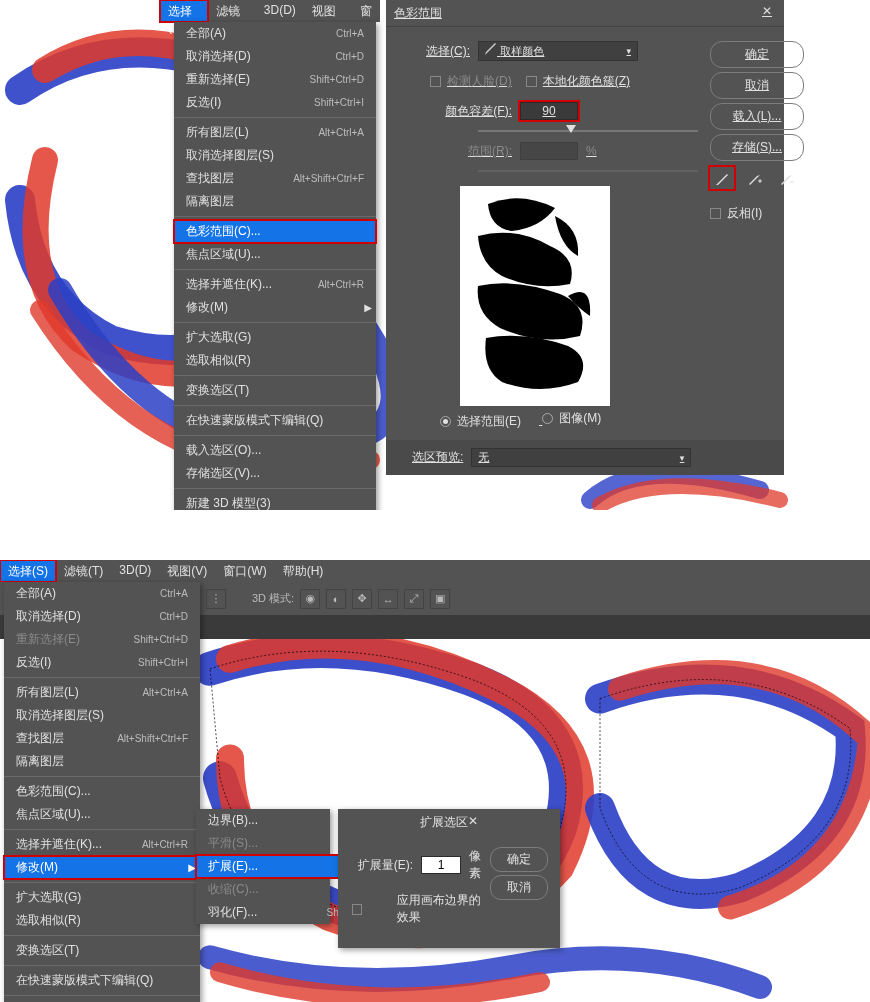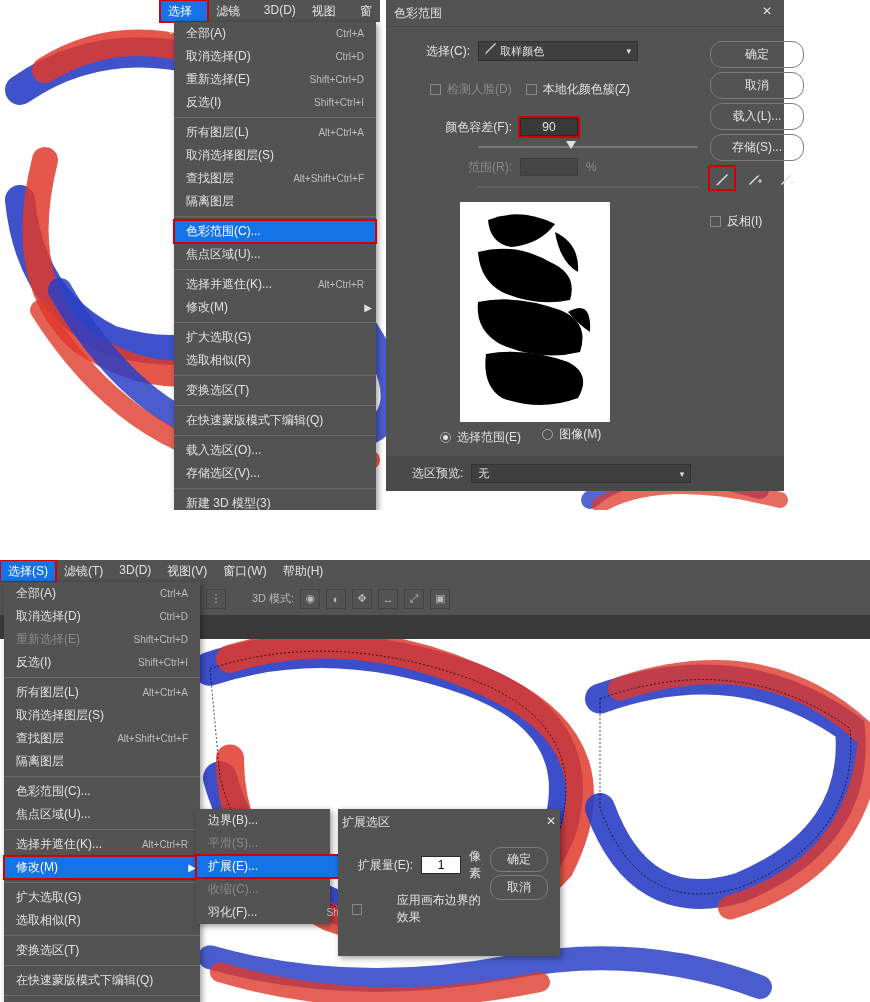--- a/index.html
+++ b/index.html
@@ -39,21 +39,21 @@
 .field { display:flex; align-items:center; margin:4px 0; }
 .field label { width:70px; text-align:right; margin-right:8px; }
 .select { display:inline-flex; align-items:center; background:#404040; border:1px solid #333; padding:1px 6px; min-width:160px; justify-content:space-between; }
 .select .sv { font-size:11px; }
 .select .car { font-size:9px; }
 input.num { width:58px; background:#3a3a3a; border:1px solid #2a2a2a; color:#e0e0e0; text-align:center; font-size:12px; padding:1px 4px; }
 input.num.red { outline:2px solid #d00000; }
 .slider { position:relative; height:14px; margin:2px 0 2px 78px; width:220px; }
 .slider .track { position:absolute; top:6px; left:0; right:0; height:2px; background:#777; }
 .slider .thumb { position:absolute; top:1px; width:0; height:0; border-left:5px solid transparent; border-right:5px solid transparent; border-top:8px solid #e0e0e0; }
-.chk { display:inline-flex; align-items:center; margin:16px 0; }
+.chk { display:inline-flex; align-items:center; margin:8px 0; }
 .chk .box { width:11px; height:11px; border:1px solid #888; margin-right:6px; }
 .radio { display:inline-flex; align-items:center; margin-right:18px; }
 .radio .dot { width:11px; height:11px; border:1px solid #aaa; border-radius:50%; margin-right:6px; display:flex; align-items:center; justify-content:center; }
 .radio.on .dot::after { content:""; width:5px; height:5px; background:#e0e0e0; border-radius:50%; }
 
 .preview { width:150px; height:220px; background:#fff; margin:8px auto 4px 60px; position:relative; overflow:hidden; }
 .preview svg { width:100%; height:100%; }
 
 .eyedrops { display:flex; gap:8px; margin:6px 0 8px; }
 .eyedrops .ed { width:24px; height:22px; display:flex; align-items:center; justify-content:center; border:1px solid transparent; }
@@ -61,21 +61,21 @@
 .eyedrops svg { width:15px; height:15px; }
 
 
 .optbar { position:absolute; top:22px; left:0; right:0; height:33px; background:#535353; display:flex; align-items:center; padding:0 8px; font-size:11px; color:#bababa; gap:6px; }
 .optbar .ic { width:20px; height:20px; border:1px solid #444; display:flex; align-items:center; justify-content:center; }
 .tabbar { position:absolute; top:55px; left:0; right:0; height:24px; background:#3a3a3a; color:#dcdcdc; font-size:11px; display:flex; align-items:center; padding:0 10px; }
 .tabbar .tab { display:flex; align-items:center; gap:8px; }
 
 
 .dlg2 { position:absolute; background:#535353; color:#e0e0e0; font-size:12px; box-shadow:2px 2px 6px rgba(0,0,0,.4); }
-.dlg2 .titlebar { display:flex; justify-content:space-between; padding:5px 4px; }
+.dlg2 .titlebar { display:flex; justify-content:center; padding:5px 4px; }
 .dlg2 .body { padding:8px 14px 14px; display:flex; }
 .btn2 { width:58px; padding:3px 0; text-align:center; border:1px solid #7c7c7c; border-radius:11px; font-size:12px; margin:3px 0; }
 
 .dimlabel { color:#8a8a8a; }
 </style>
 </head>
 <body>
 
 <div class="section sec1">
   <div class="paint-bg">
@@ -170,21 +170,21 @@
       </div>
       <div class="row">
         <span>存储选区(V)...</span>
       </div>
       <div class="sep"></div>
       <div class="row">
         <span>新建 3D 模型(3)</span>
       </div>
     </div>
 
-  <div class="dlg" style="top:0;left:386px;width:398px;">
+  <div class="dlg" style="top:0;left:386px;width:398px;text-decoration:underline;">
     <div class="titlebar">
       <span>色彩范围</span>
       <span class="x">✕</span>
     </div>
     <div class="body">
       <div class="left">
         <div class="field">
           <label>选择(C):</label>
           <span class="select">
             <span><svg width="12" height="12" viewBox="0 0 12 12">

